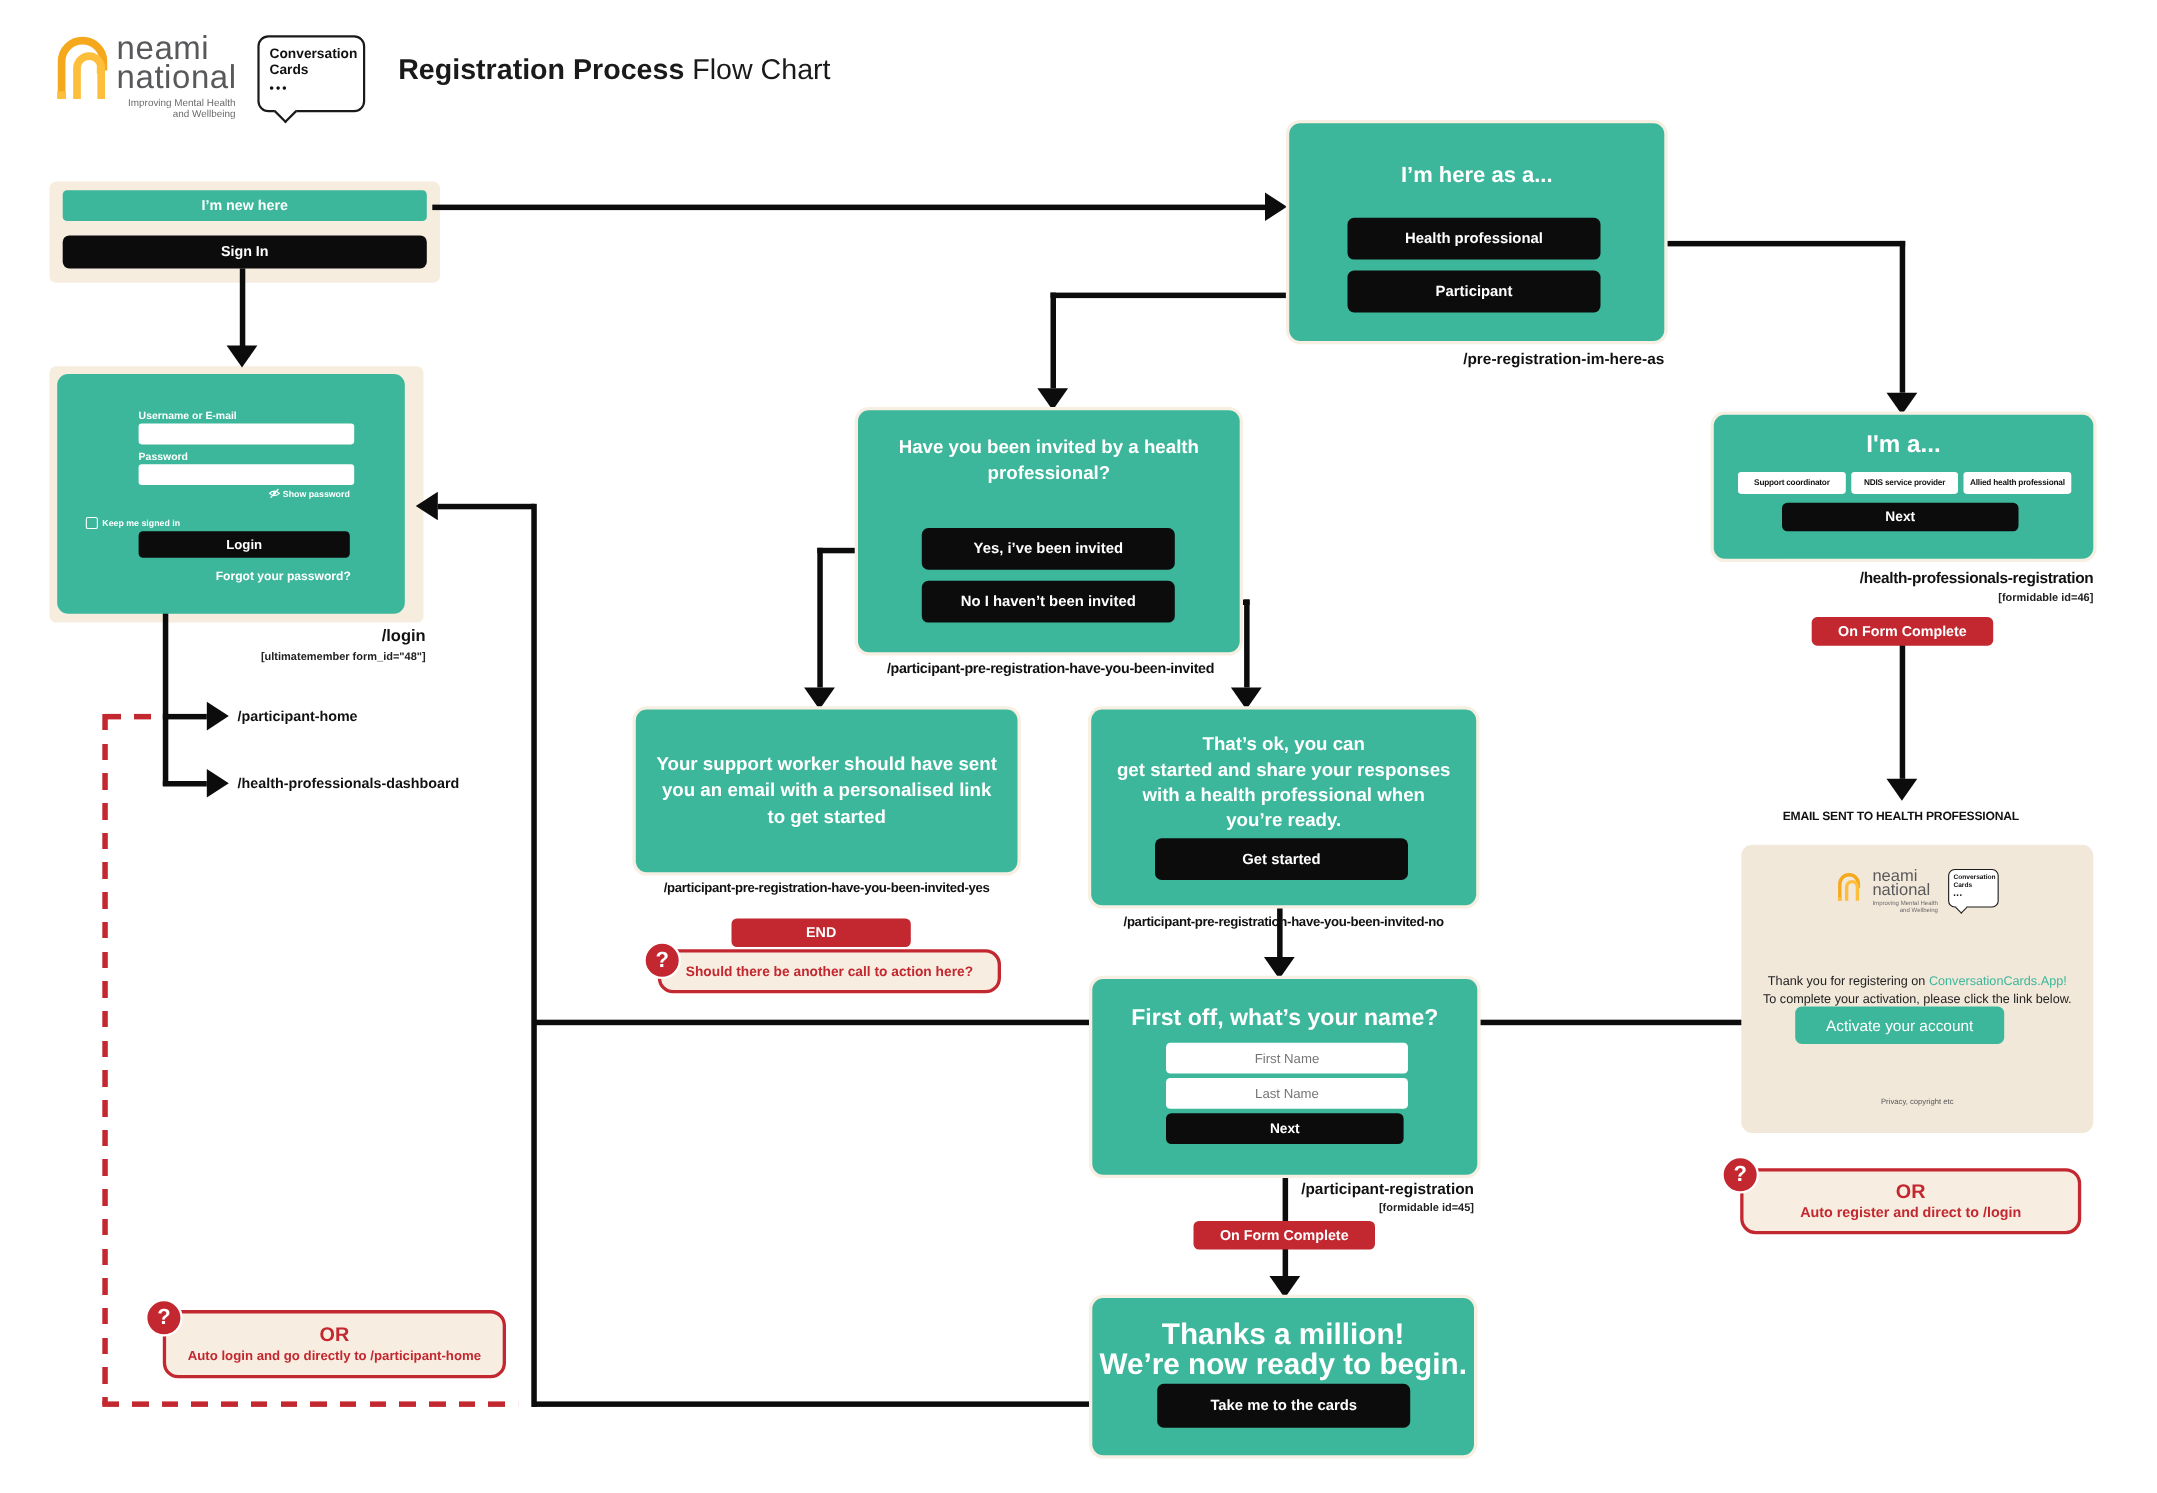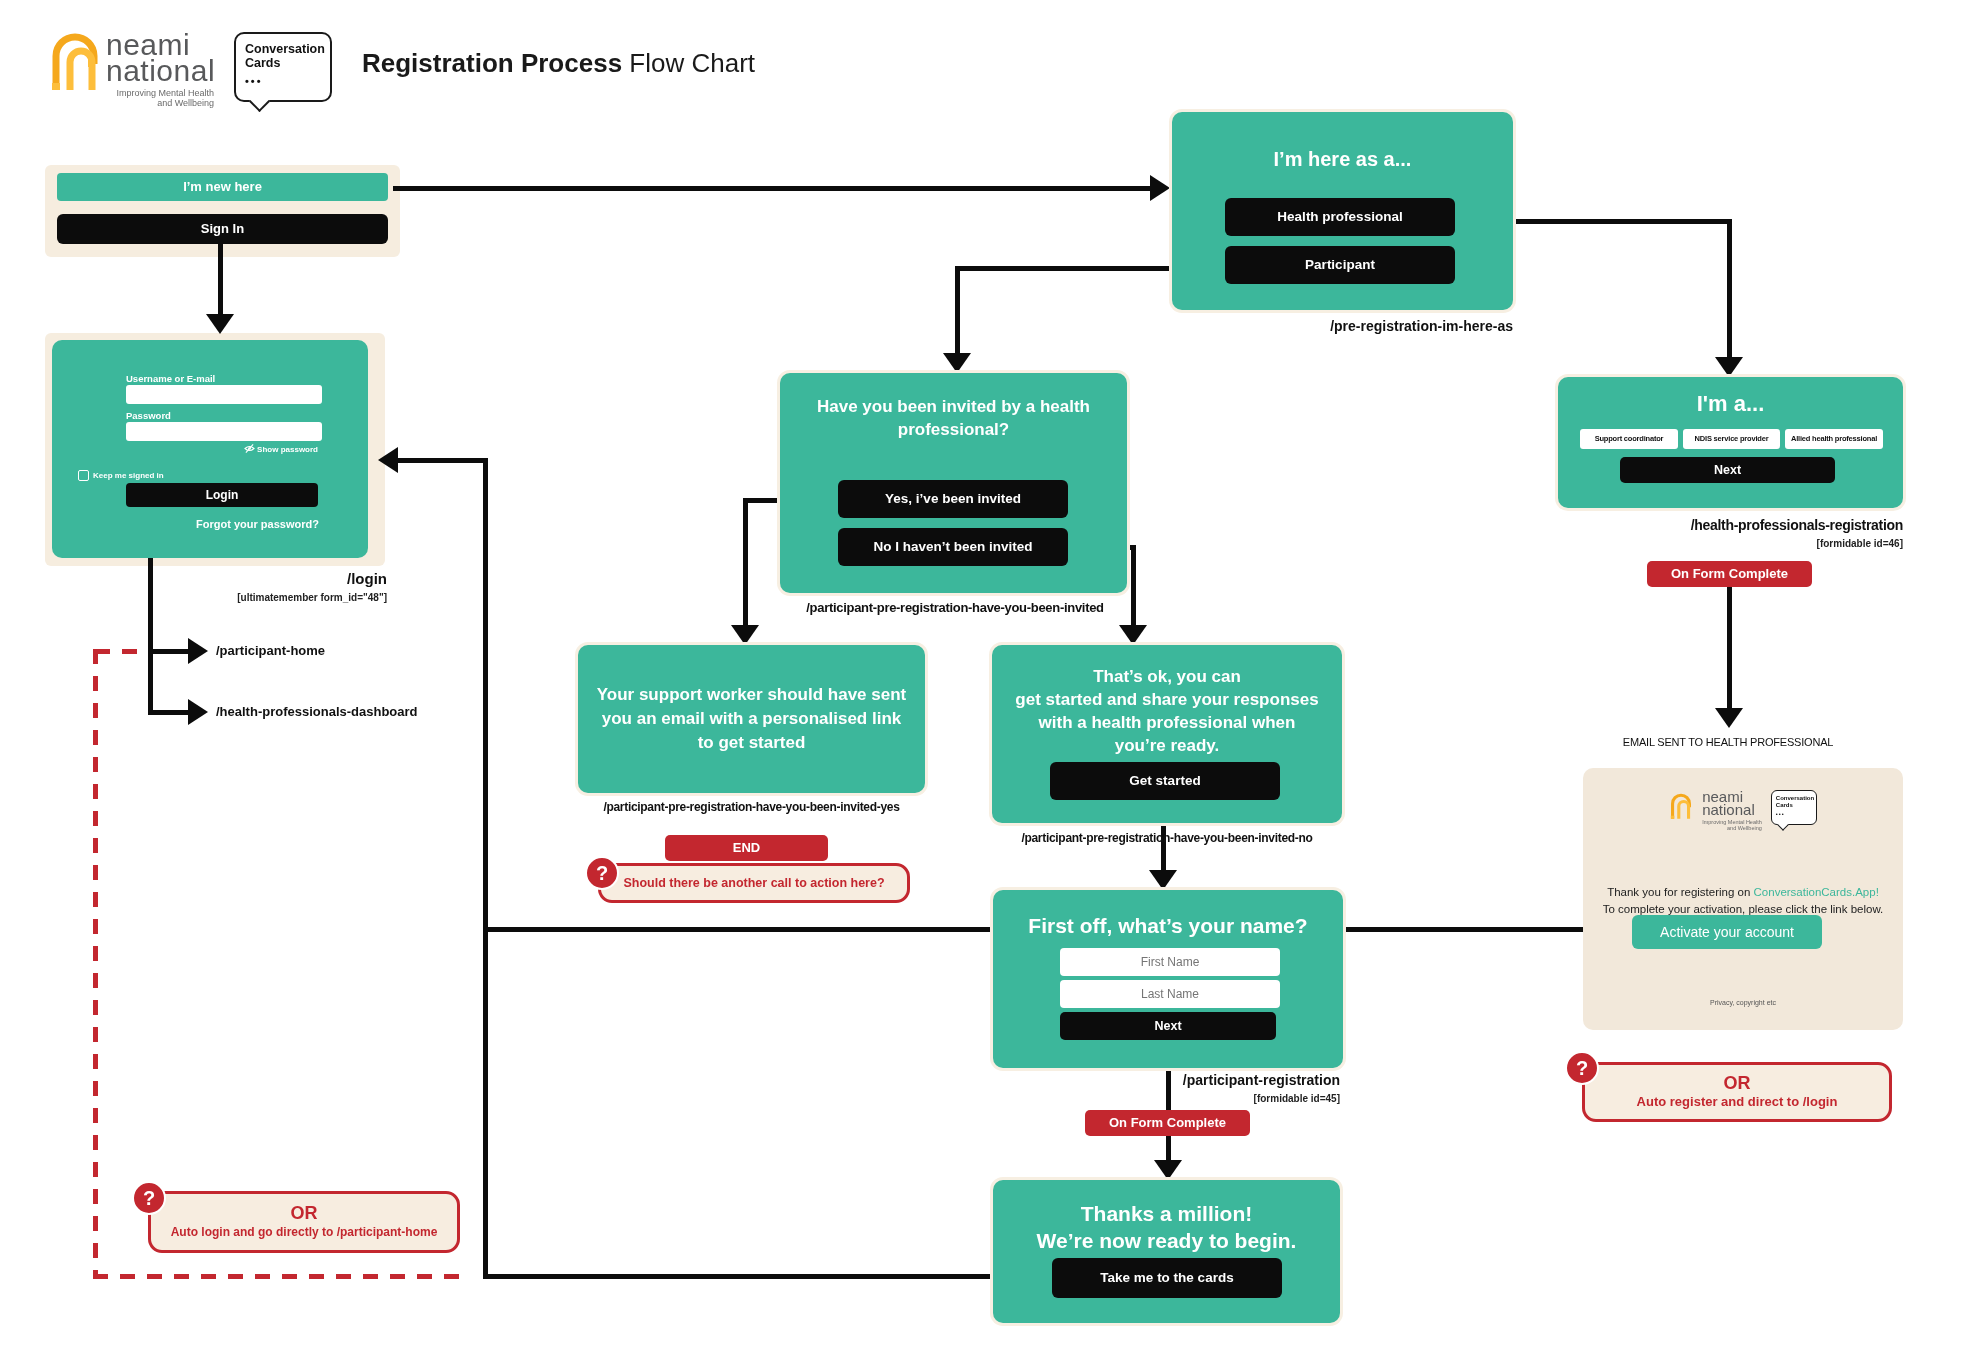--- a/index.html
+++ b/index.html
@@ -147,39 +147,39 @@
     <div class="box-title" style="top:24px;font-size:21px;">First off, what’s your name?</div>
     <input class="winput" style="left: 67px; top: 58px; width: 216px; height: 26px; text-align: center; font-size: 12px; color: rgb(153, 153, 153); border-radius: 4px;" placeholder="First Name">
     <input class="winput" style="left: 67px; top: 90px; width: 216px; height: 26px; text-align: center; font-size: 12px; color: rgb(153, 153, 153); border-radius: 4px;" placeholder="Last Name">
     <div class="btn-black" style="left:67px;top:122px;width:216px;height:28px;line-height:28px;font-size:12.5px;border-radius:5px;">Next</div>
   </div>
   <div class="slug" style="left:1140px;top:1072px;width:200px;text-align:right;font-size:14px;">/participant-registration</div>
   <div class="shortcode" style="left:1140px;top:1093px;width:200px;text-align:right;font-size:10px;">[formidable id=45]</div>
   <div class="badge-red" style="left:1085px;top:1110px;width:165px;height:26px;line-height:26px;">On Form Complete</div>
 
   <div class="teal-box" style="left:993px;top:1180px;width:347px;height:143px;">
-    <div class="box-title" style="top:20px;font-size:21px;line-height:27px;">
+    <div class="box-title" style="top:20px;font-size:27px;line-height:27px;">
       <span>Thanks a million!</span><br>
       <span>We’re now ready to begin.</span>
     </div>
     <div class="btn-black" style="left:59px;top:78px;width:230px;height:40px;line-height:40px;font-size:13.5px;">Take me to the cards</div>
   </div>
 
   <div class="teal-box" style="left:1558px;top:377px;width:345px;height:131px;">
     <div class="box-title" style="top:14px;font-size:22px;">I'm a...</div>
     <div class="pill" style="left:22px;top:52px;width:98px;height:20px;line-height:20px;font-size:7.5px;letter-spacing:-0.2px;">Support coordinator</div>
     <div class="pill" style="left:125px;top:52px;width:97px;height:20px;line-height:20px;font-size:7.5px;letter-spacing:-0.2px;">NDIS service provider</div>
     <div class="pill" style="left:227px;top:52px;width:98px;height:20px;line-height:20px;font-size:7.5px;letter-spacing:-0.2px;">Allied health professional</div>
     <div class="btn-black" style="left:62px;top:80px;width:215px;height:26px;line-height:26px;font-size:12.5px;border-radius:5px;">Next</div>
   </div>
   <div class="slug" style="left:1603px;top:517px;width:300px;text-align:right;font-size:14px;letter-spacing:-0.3px;">/health-professionals-registration</div>
   <div class="shortcode" style="left:1703px;top:538px;width:200px;text-align:right;font-size:10px;">[formidable id=46]</div>
   <div class="badge-red" style="left:1647px;top:561px;width:165px;height:26px;line-height:26px;">On Form Complete</div>
 
-  <div class="abs" style="left:1608px;top:736px;width:240px;text-align:center;font-weight:normal;font-size:11px;letter-spacing:-0.2px;color:#111;z-index:4;">EMAIL SENT TO HEALTH PROFESSIONAL</div>
+  <div class="abs" style="left:1608px;top:736px;width:240px;text-align:center;font-weight:bold;font-size:11px;letter-spacing:-0.2px;color:#111;z-index:4;">EMAIL SENT TO HEALTH PROFESSIONAL</div>
 
   <div class="abs" style="left:1583px;top:768px;width:320px;height:262px;background:#F2E8DA;border-radius:10px;z-index:3;">
     <div style="display:flex;justify-content:center;align-items:flex-start;gap:9px;padding-top:22px;">
       <svg width="24" height="30" viewBox="0 0 54 66">
         <path d="M8 64 V30 a19 19 0 0 1 38 0 v8" stroke="#F5A81C" stroke-width="7" fill="none"></path>
         <path d="M22 64 V36 a11 11 0 0 1 22 0 v28" stroke="#FDBE3B" stroke-width="7" fill="none"></path>
         <rect x="4" y="57" width="8" height="7" fill="#FDBE3B"></rect>
       </svg>
       <div>
         <div style="color:#58595B;font-size:15px;line-height:13px;">neami</div>

